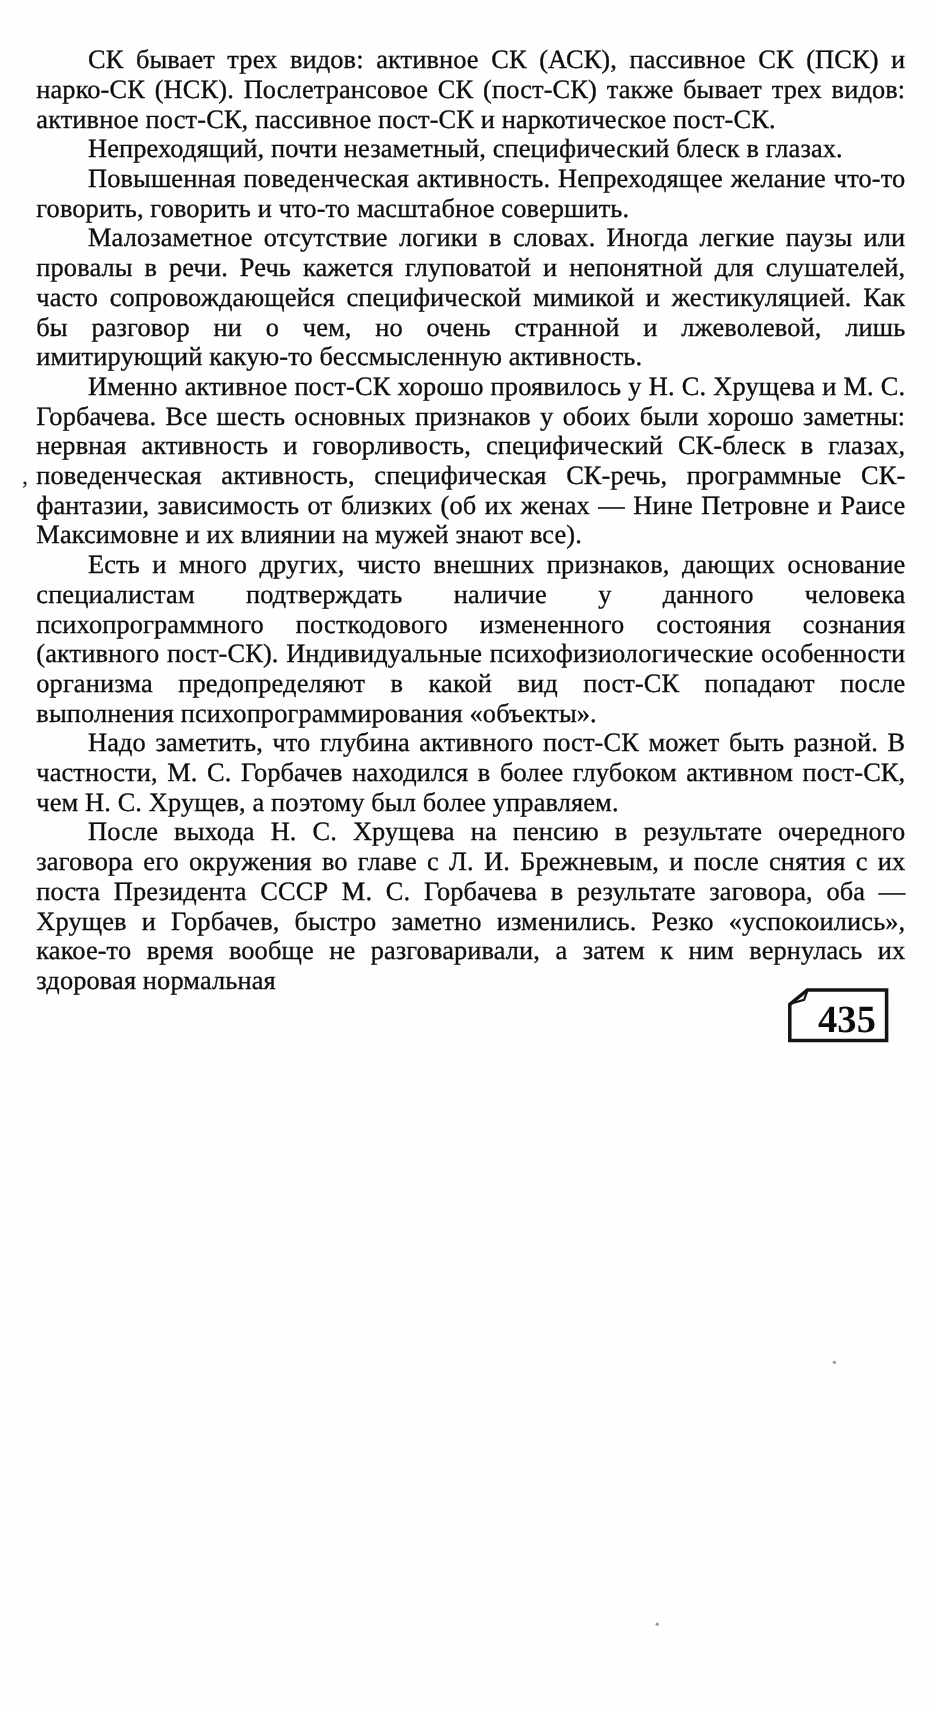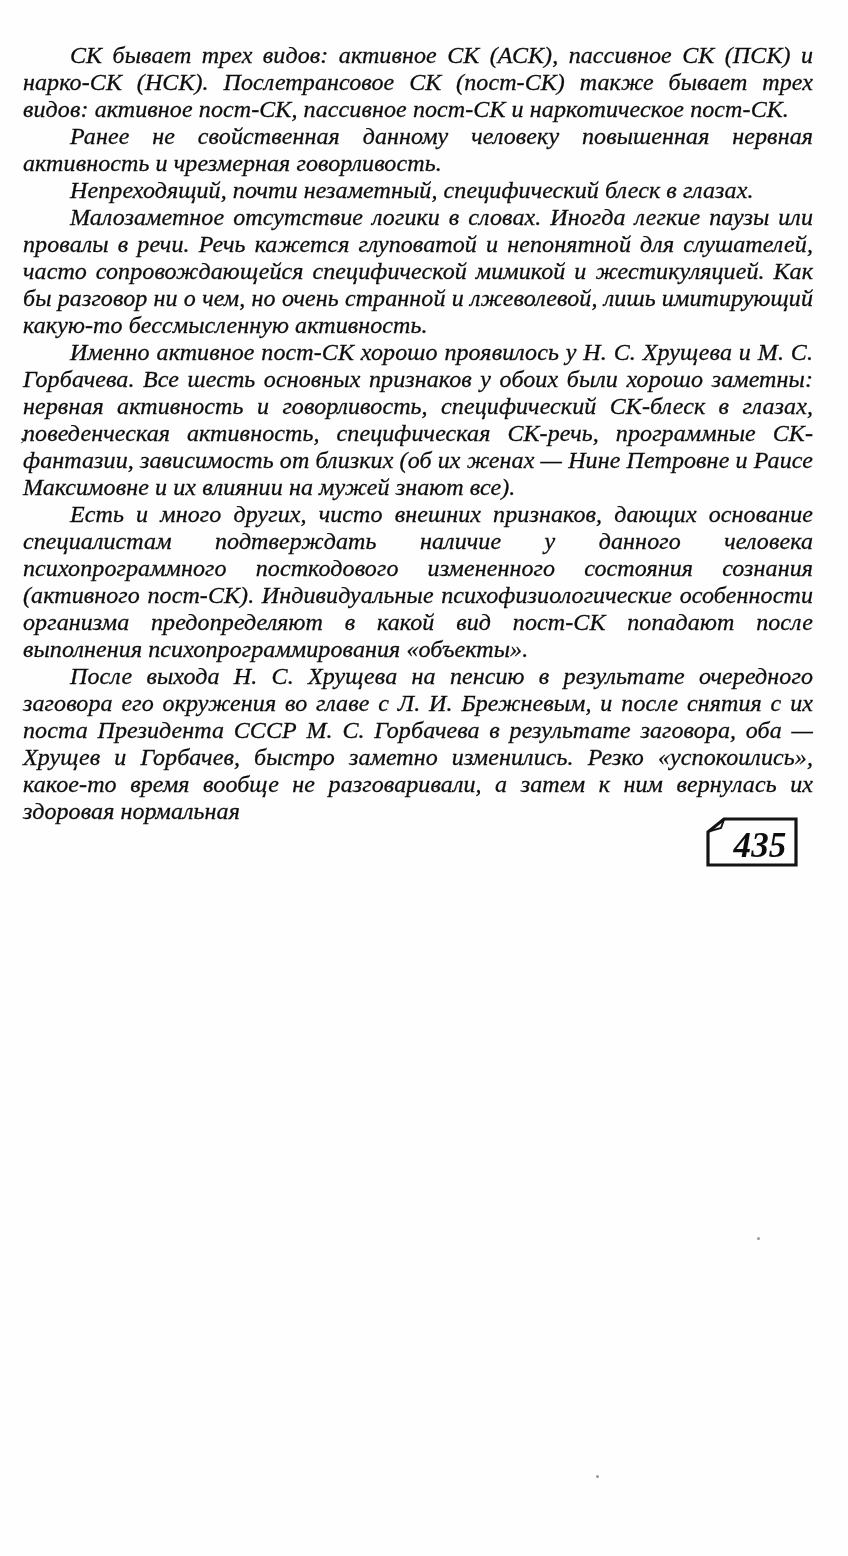--- a/index.html
+++ b/index.html
@@ -10,29 +10,28 @@
   .page {
     position: relative;
     width: 848px;
     height: 1556px;
     background: #fefefe;
     overflow: hidden;
     color: #0d0d0d;
   }
   .text-block {
     position: absolute;
-    left: 23px;
+    left: 33px;
     top: 42px;
     width: 790px;
     font-family: "Liberation Serif", "DejaVu Serif", serif;
     font-size: 24px;
     line-height: 27px;
     text-align: justify;
     letter-spacing: 0.1px;
-    font-style: italic;
     -webkit-text-stroke: 0.3px #111;
   }
   .text-block p {
     margin: 0;
     padding: 0;
     text-indent: 47px;
     hyphens: none;
   }
   
   .pagebox {
@@ -70,32 +69,33 @@
 
 <div class="page">
 
   <span class="margin-artifact">,</span>
 
   <div class="text-block">
 
     <p>СК бывает трех видов: активное СК (АСК), пассивное СК (ПСК) и нарко-СК (НСК). Послетрансовое СК (пост-СК) также бывает трех видов: активное пост-СК, пассивное пост-СК и наркотическое пост-СК.</p>
 
 
-    <p>Ранее не свойственная данному человеку повышенная нервная активность и чрезмерная говорливость.</p>
 
     <p>Непреходящий, почти незаметный, специфический блеск в глазах.</p>
 
+    <p>Повышенная поведенческая активность. Непреходящее желание что-то говорить, говорить и что-то масштабное совершить.</p>
 
     <p>Малозаметное отсутствие логики в словах. Иногда легкие паузы или провалы в речи. Речь кажется глуповатой и непонятной для слушателей, часто сопровождающейся специфической мимикой и жестикуляцией. Как бы разговор ни о чем, но очень странной и лжеволевой, лишь имитирующий какую-то бессмысленную активность.</p>
 
 
     <p>Именно активное пост-СК хорошо проявилось у Н. С. Хрущева и М. С. Горбачева. Все шесть основных признаков у обоих были хорошо заметны: нервная активность и говорливость, специфический СК-блеск в глазах, поведенческая активность, специфическая СК-речь, программные СК-фантазии, зависимость от близких (об их женах — Нине Петровне и Раисе Максимовне и их влиянии на мужей знают все).</p>
 
     <p>Есть и много других, чисто внешних признаков, дающих основание специалистам подтверждать наличие у данного человека психопрограммного посткодового измененного состояния сознания (активного пост-СК). Индивидуальные психофизиологические особенности организма предопределяют в какой вид пост-СК попадают после выполнения психопрограммирования «объекты».</p>
 
+    <p>Надо заметить, что глубина активного пост-СК может быть разной. В частности, М. С. Горбачев находился в более глубоком активном пост-СК, чем Н. С. Хрущев, а поэтому был более управляем.</p>
 
     <p>
       <span>После выхода Н. С. Хрущева на пенсию в результате очередного заговора его окружения во главе с Л. И. Брежневым, и после снятия с их поста Президента СССР М. С. Горбачева в результате заговора, оба — Хрущев и Горбачев, быстро заметно изменились. Резко «успокоились», какое-то время вообще не разговаривали, а затем к ним вернулась их здоровая нормальная </span><svg class="pagebox" width="94" height="52" viewBox="0 0 94 52" aria-hidden="false">
         <path d="M 19 3 L 91 3 L 91 49 L 3 49 L 3 16 Z" fill="#fefefe" stroke="#141414" stroke-width="3.2" stroke-linejoin="miter"></path>
         <path d="M 3.5 15.5 L 16 12 L 19 3.5" fill="none" stroke="#141414" stroke-width="2"></path>
         <text x="55" y="41" text-anchor="middle">435</text>
       </svg>
     </p>
 
   </div>

